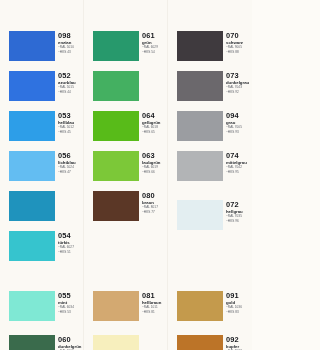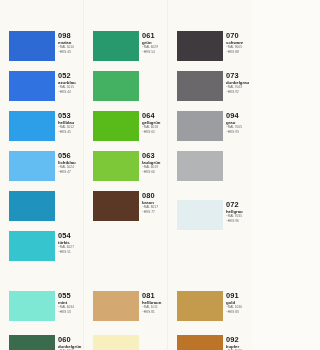--- a/index.html
+++ b/index.html
@@ -232,20 +232,26 @@
       <div class="swatch" style="background: rgb(155, 157, 161);"></div>
       <div class="meta">
         <div class="code">094</div>
         <div class="cname">grau</div>
         <div class="ref">~RAL 7005</div>
         <div class="ref">~HKS 93</div>
       </div>
     </div>
     <div class="entry" style="top:127px">
       <div class="swatch" style="background: rgb(178, 180, 182);"></div>
+      <div class="meta">
+        <div class="code">074</div>
+        <div class="cname">mittelgrau</div>
+        <div class="ref">~RAL 7042</div>
+        <div class="ref">~HKS 95</div>
+      </div>
     </div>
     <div class="entry" style="top:176px">
       <div class="swatch" style="background: rgb(227, 238, 241);"></div>
       <div class="meta">
         <div class="code">072</div>
         <div class="cname">hellgrau</div>
         <div class="ref">~RAL 7035</div>
         <div class="ref">~HKS 96</div>
       </div>
     </div>

